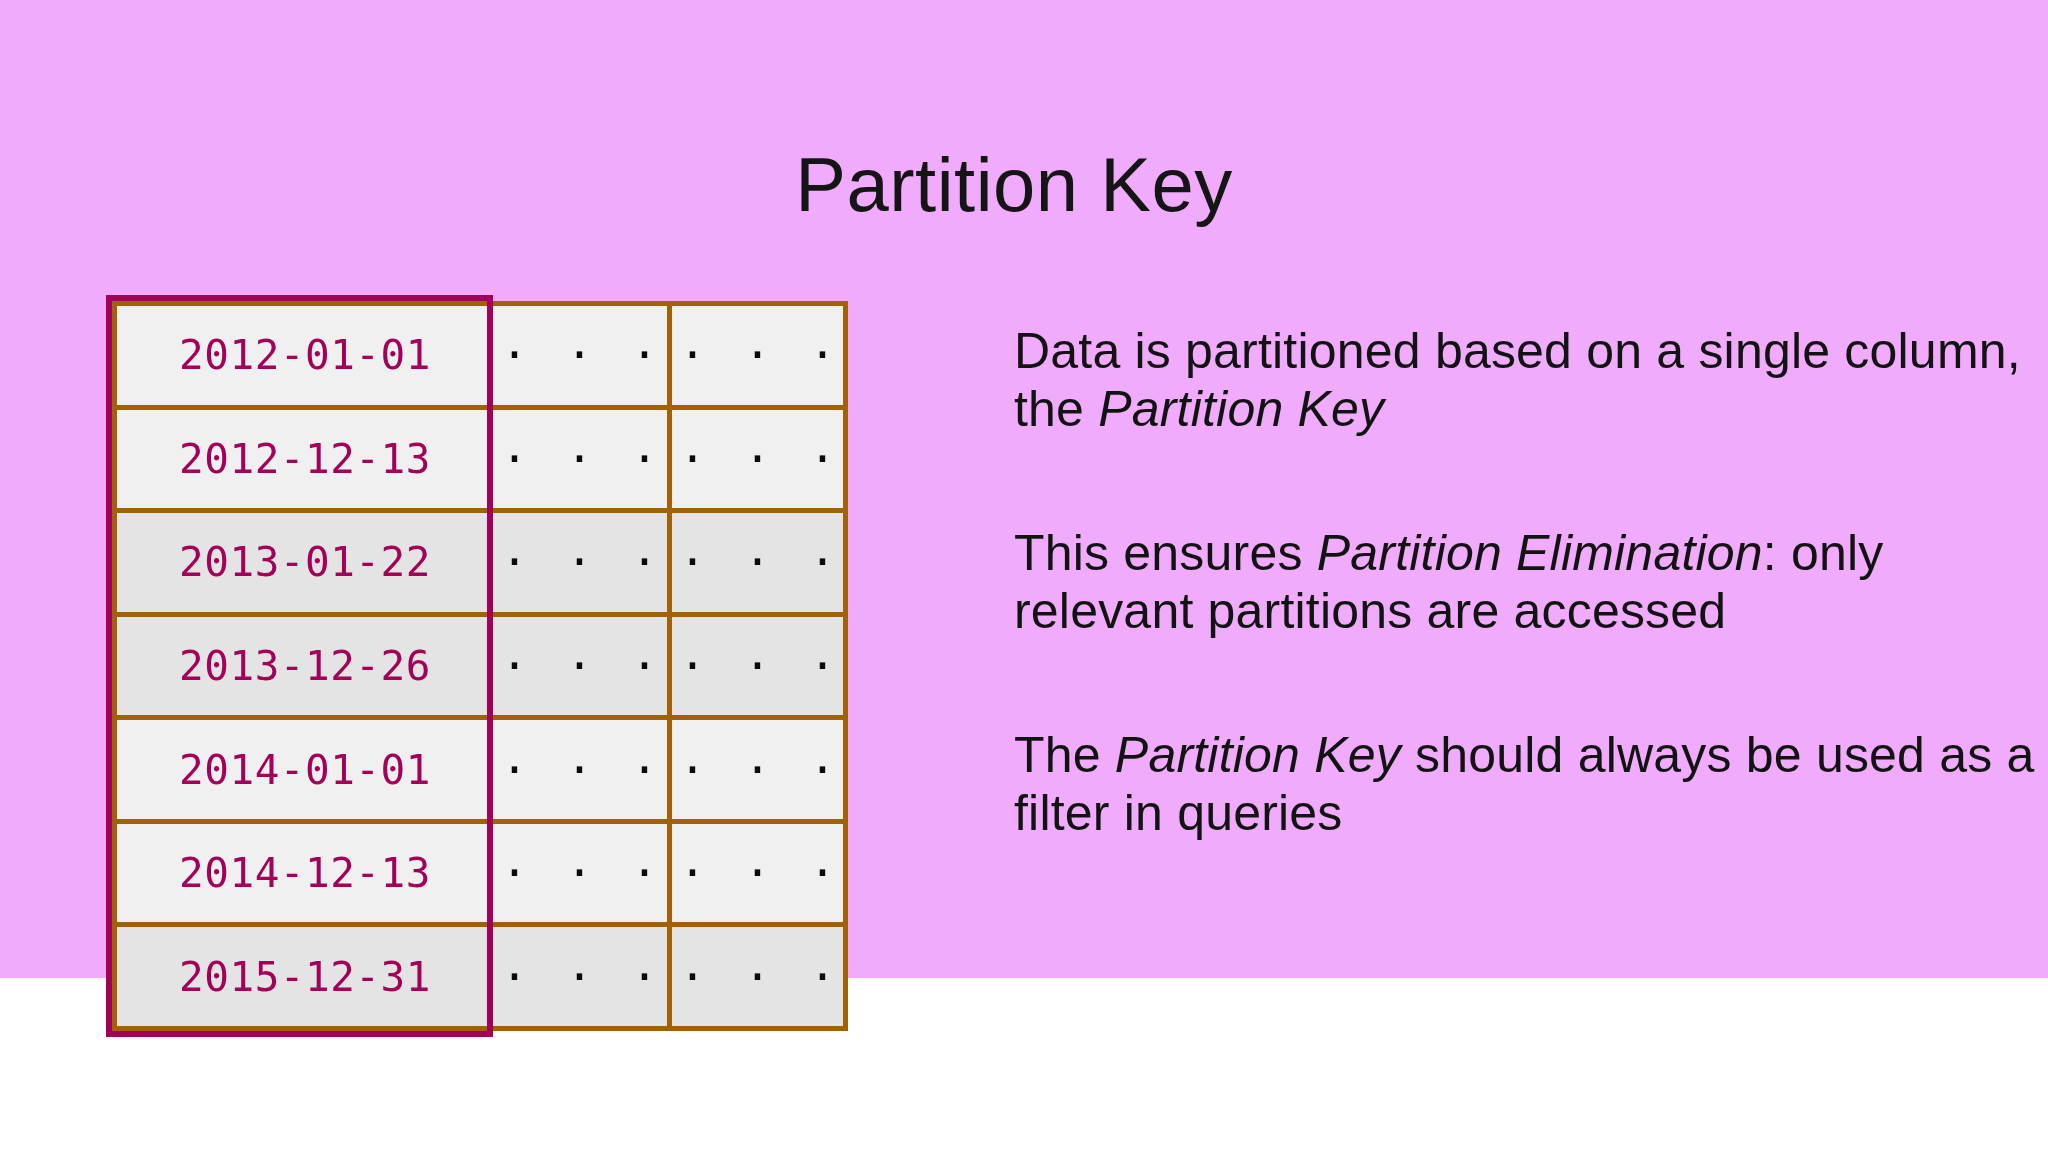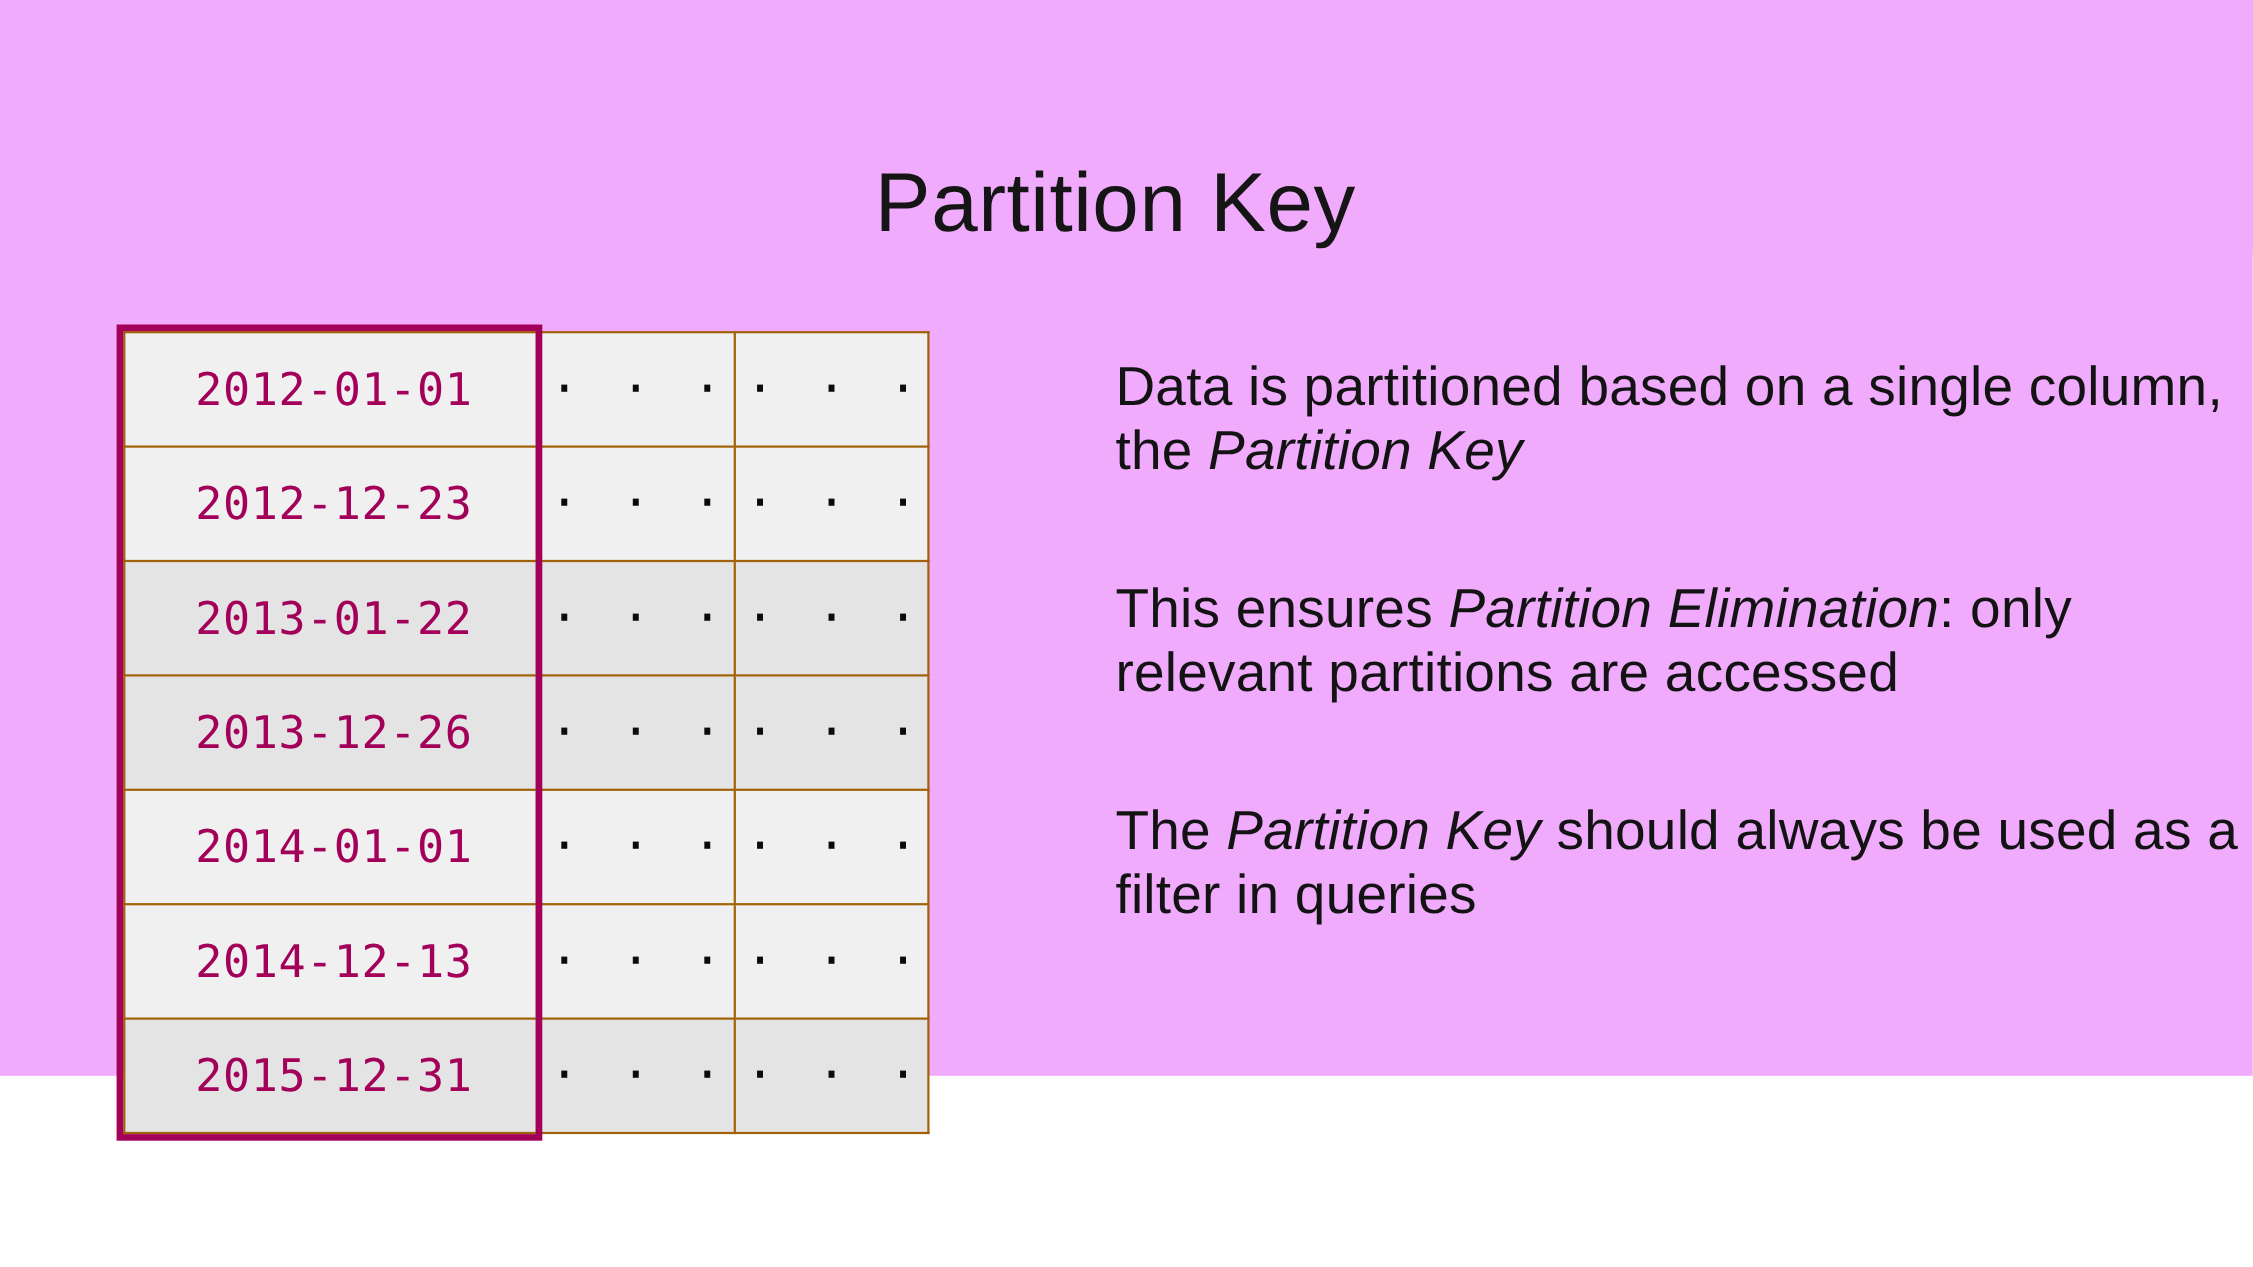--- a/index.html
+++ b/index.html
@@ -47,21 +47,21 @@
   }
 
   .grid-table {
     border-collapse: collapse;
     table-layout: fixed;
     width: 731px;
     height: 730px;
   }
 
   .grid-table td {
-    border: 2px solid #a16207;
+    border: 5px solid #a16207;
     padding: 0;
     margin: 0;
     vertical-align: middle;
     height: 91px;
     box-sizing: border-box;
   }
 
   .col-key   { width: 375px; }
   .col-dots1 { width: 180px; }
   .col-dots2 { width: 176px; }
@@ -140,21 +140,21 @@
         <col class="col-dots1">
         <col class="col-dots2">
       </colgroup>
       <tbody>
           <tr class="row-light">
             <td class="key-cell">2012-01-01</td>
             <td class="dots-cell">· · ·</td>
             <td class="dots-cell">· · ·</td>
           </tr>
           <tr class="row-light">
-            <td class="key-cell">2012-12-23</td>
+            <td class="key-cell">2012-12-13</td>
             <td class="dots-cell">· · ·</td>
             <td class="dots-cell">· · ·</td>
           </tr>
           <tr class="row-dark">
             <td class="key-cell">2013-01-22</td>
             <td class="dots-cell">· · ·</td>
             <td class="dots-cell">· · ·</td>
           </tr>
           <tr class="row-dark">
             <td class="key-cell">2013-12-26</td>

